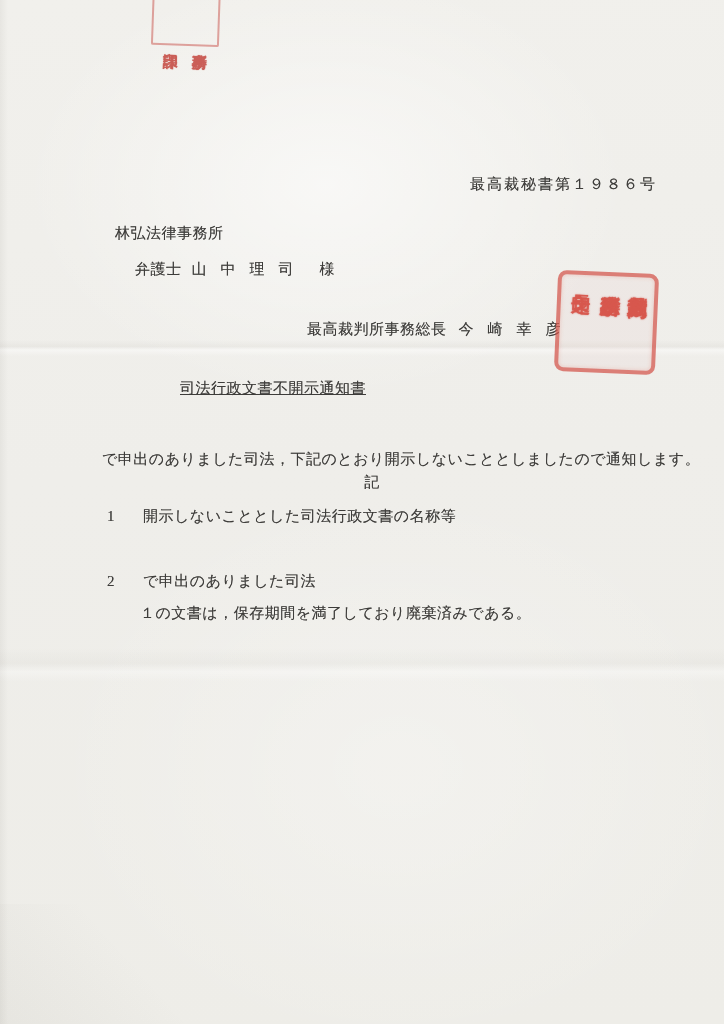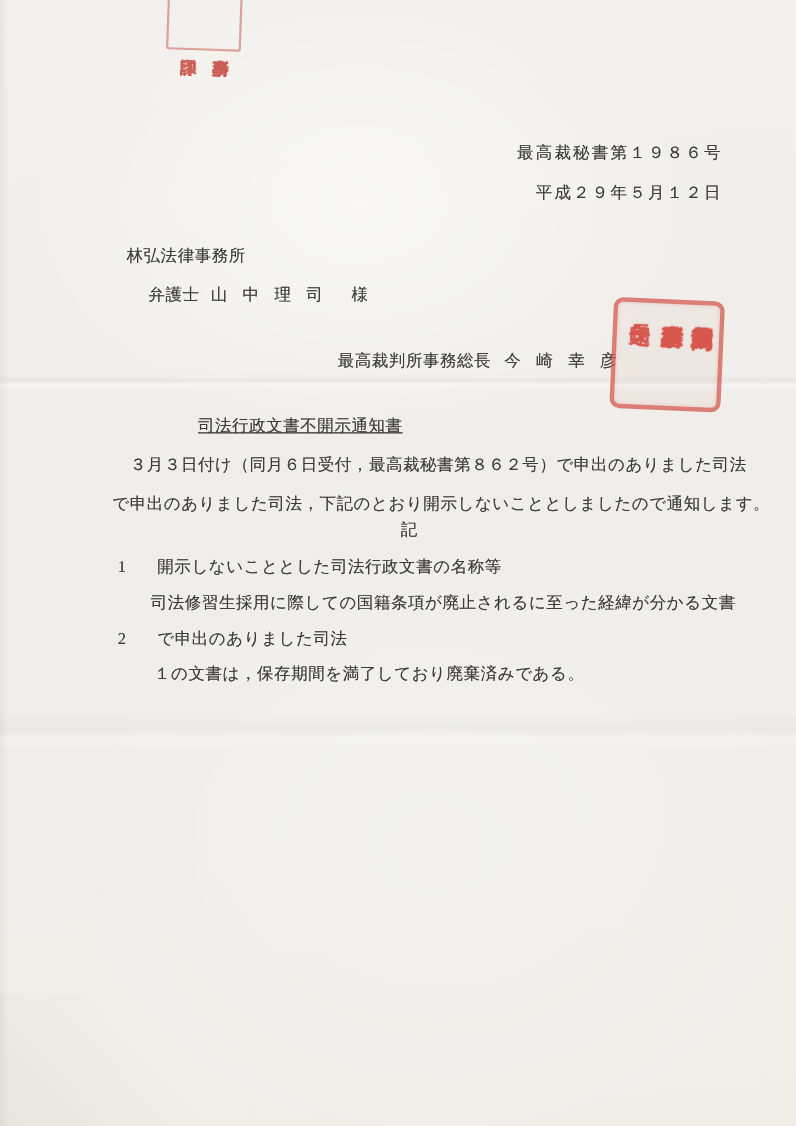--- a/index.html
+++ b/index.html
@@ -20,21 +20,21 @@
 
   .line {
     position: absolute;
     font-size: 15px;
     line-height: 19px;
     white-space: nowrap;
     letter-spacing: 0.5px;
     text-shadow: 0 0 0.5px rgba(70,68,64,0.55);
   }
 
-  .num-spaced { letter-spacing: 2px; }
+  .num-spaced { letter-spacing: 2px; margin-top: 44px; }
 
   .name-spaced {
     letter-spacing: 14px;
     padding-left: 10px;
   }
   .sender-name-spaced {
     letter-spacing: 14px;
     padding-left: 12px;
   }
   .honorific { margin-left: 12px; }
@@ -128,48 +128,45 @@
   <div class="crease crease-low"></div>
   <div class="crease-corner"></div>
   <div class="shade-left"></div>
 
   <div class="corner-stamp">
     <span class="col">所事務</span>
     <span class="col">課印</span>
   </div>
 
   <div class="line num-spaced" style="left:470px; top:131px;">最高裁秘書第１９８６号</div>
-  <div class="line num-spaced" style="left:487px; top:167px;">平成２９年５月１２日</div>
 
   <div class="line" style="left:115px; top:224px;">林弘法律事務所</div>
   <div class="line" style="left:307px; top:320px;">
     <span>最高裁判所事務総長</span><span class="sender-name-spaced">今崎幸彦</span>
   </div>
 
   <div class="line" style="left:135px; top:260px;">
     <span>弁護士</span><span class="name-spaced">山中理司</span><span class="honorific">様</span>
   </div>
 
   <div class="official-seal">
     <span class="seal-col">最高裁判</span>
     <span class="seal-col">所事務総</span>
     <span class="seal-col c3">長之印</span>
   </div>
 
   <div class="line" style="left:180px; top:379px;text-decoration:underline;">司法行政文書不開示通知書</div>
 
-  <div class="line" style="left:118px; top:414px;">３月３日付け（同月６日受付，最高裁秘書第８６２号）で申出のありました司法</div>
   <div class="line" style="left:102px; top:450px;">で申出のありました司法，下記のとおり開示しないこととしましたので通知します。</div>
 
   <div class="line ki-row" style="top:473px;">記</div>
 
   <div class="line" style="left:107px; top:507px;">
     <span>1</span><span class="item-heading">開示しないこととした司法行政文書の名称等</span>
   </div>
-  <div class="line" style="left:137px; top:540px;">司法修習生採用に際しての国籍条項が廃止されるに至った経緯が分かる文書</div>
 
   <div class="line" style="left:107px; top:572px;">
     <span>2</span><span class="item-heading">で申出のありました司法</span>
   </div>
   <div class="line" style="left:140px; top:604px;">１の文書は，保存期間を満了しており廃棄済みである。</div>
 
 
 </div>
 
 </body></html>

